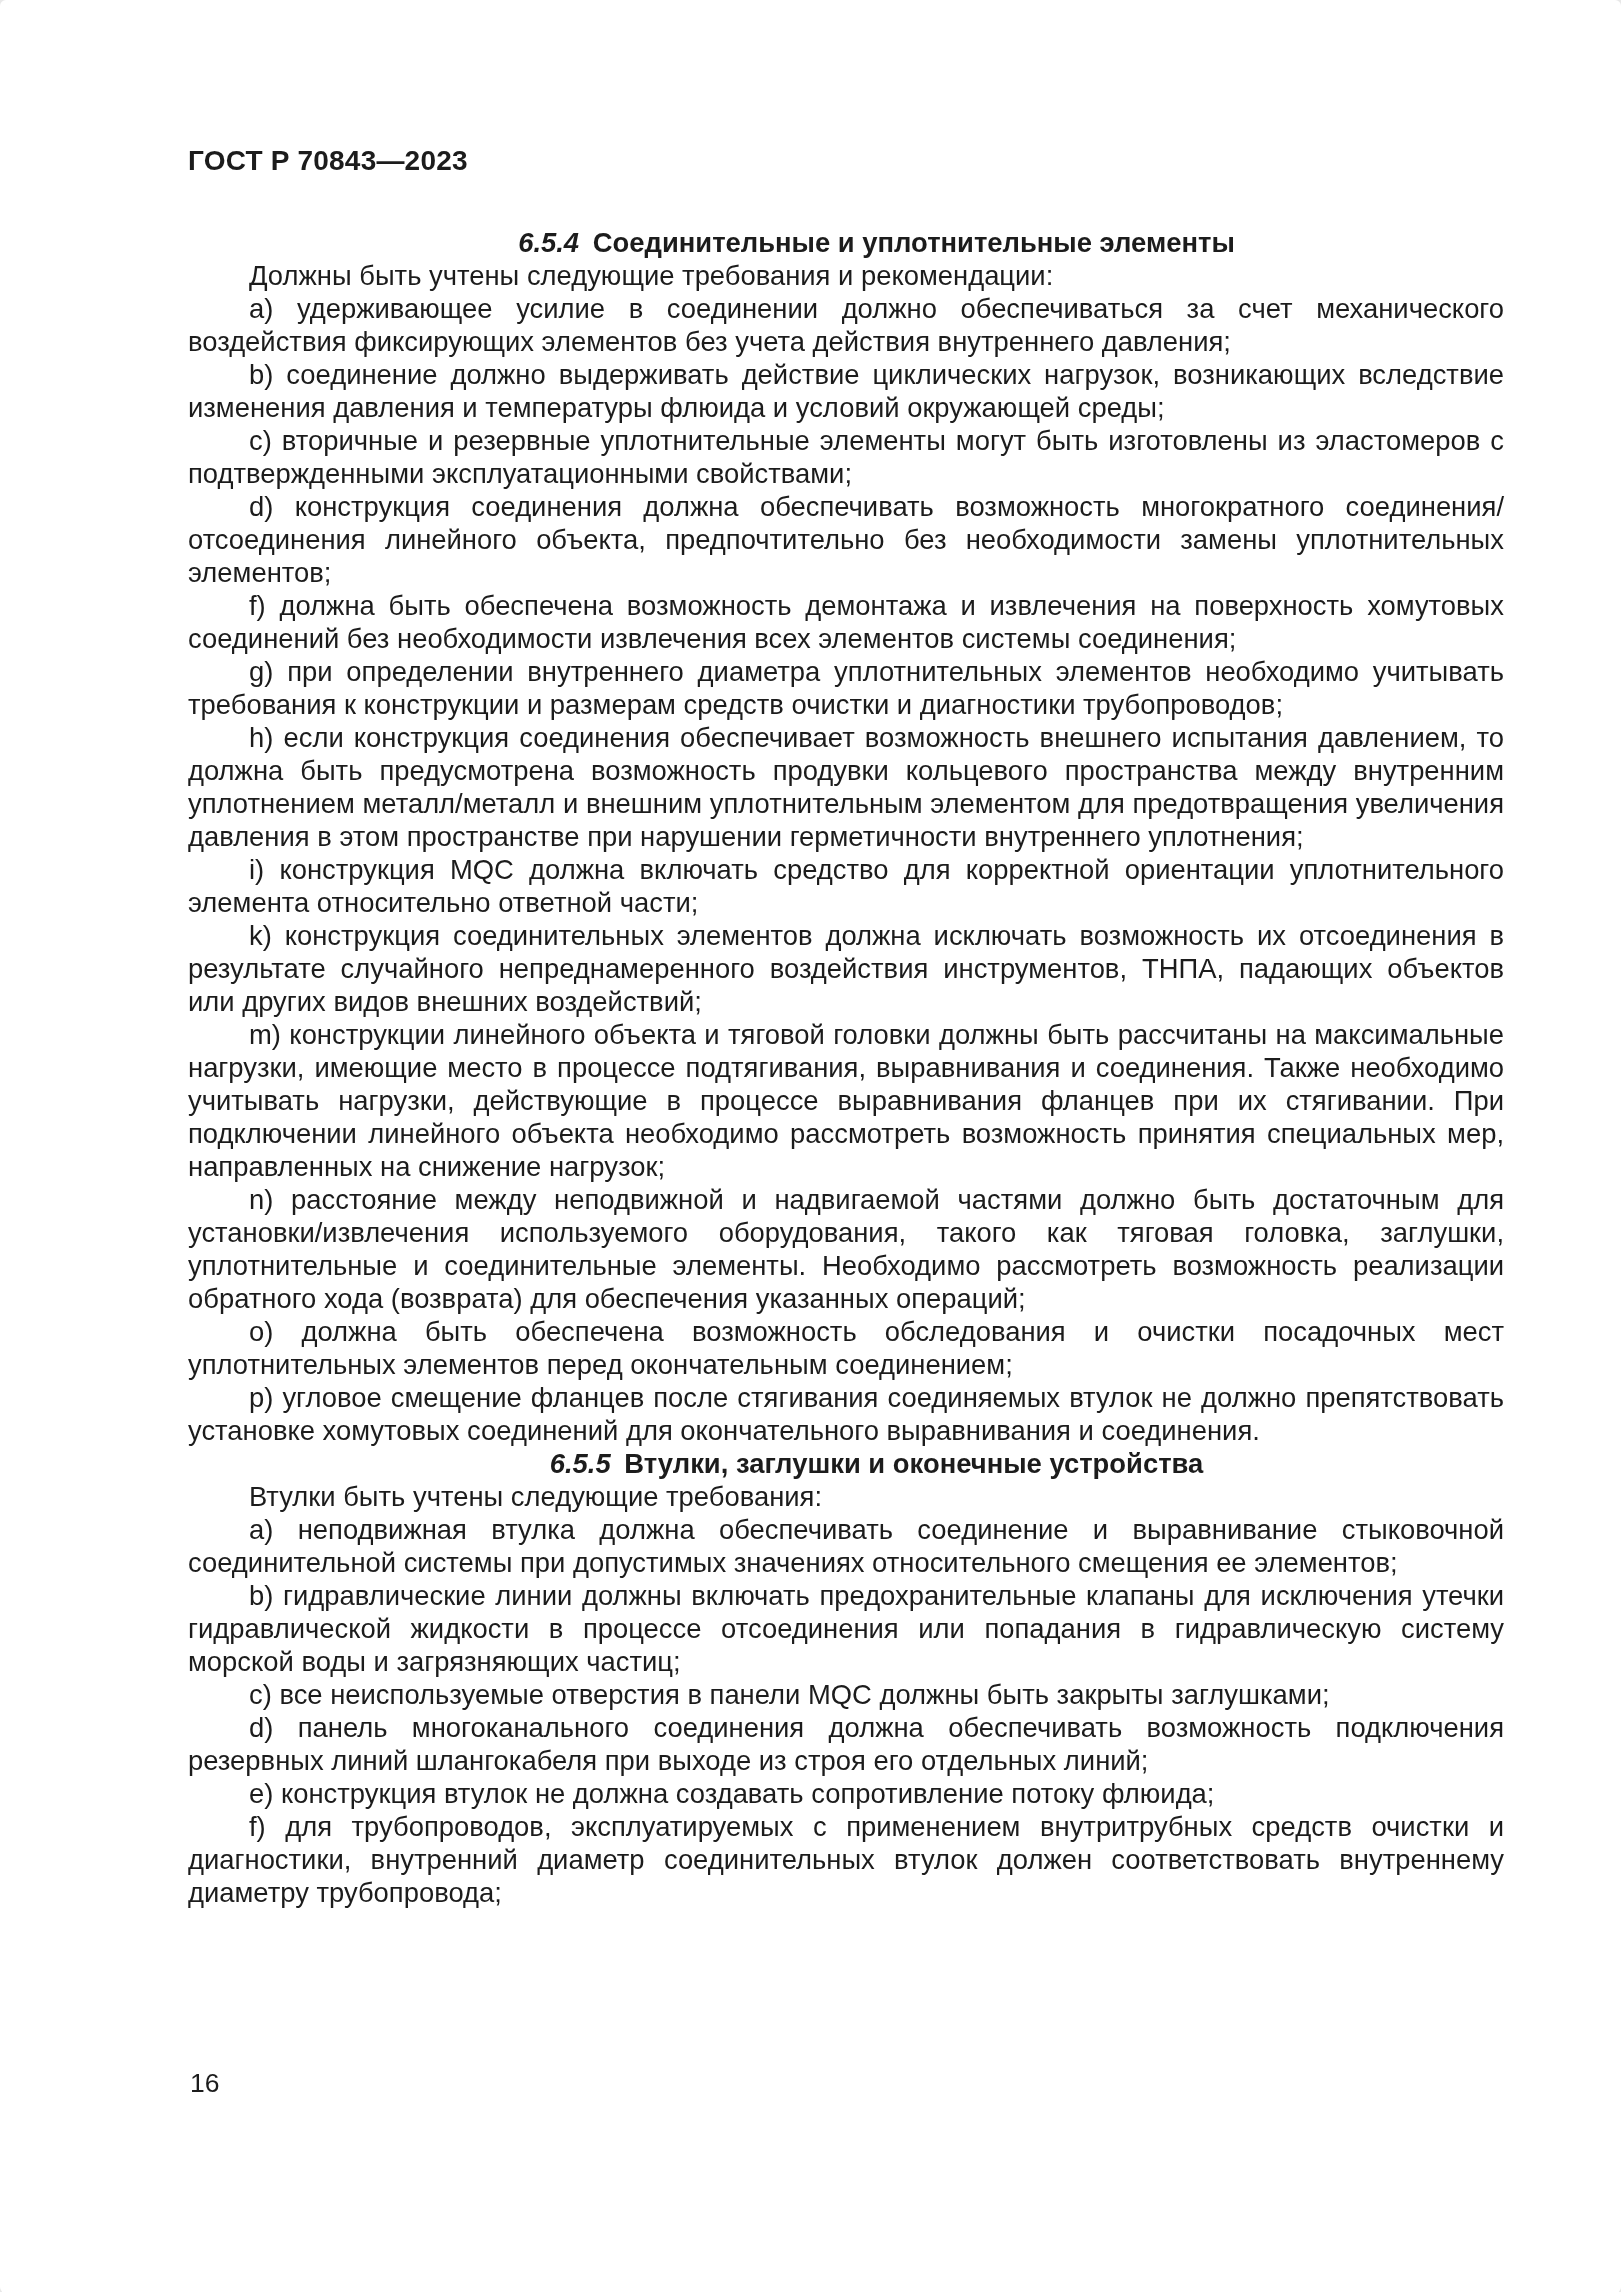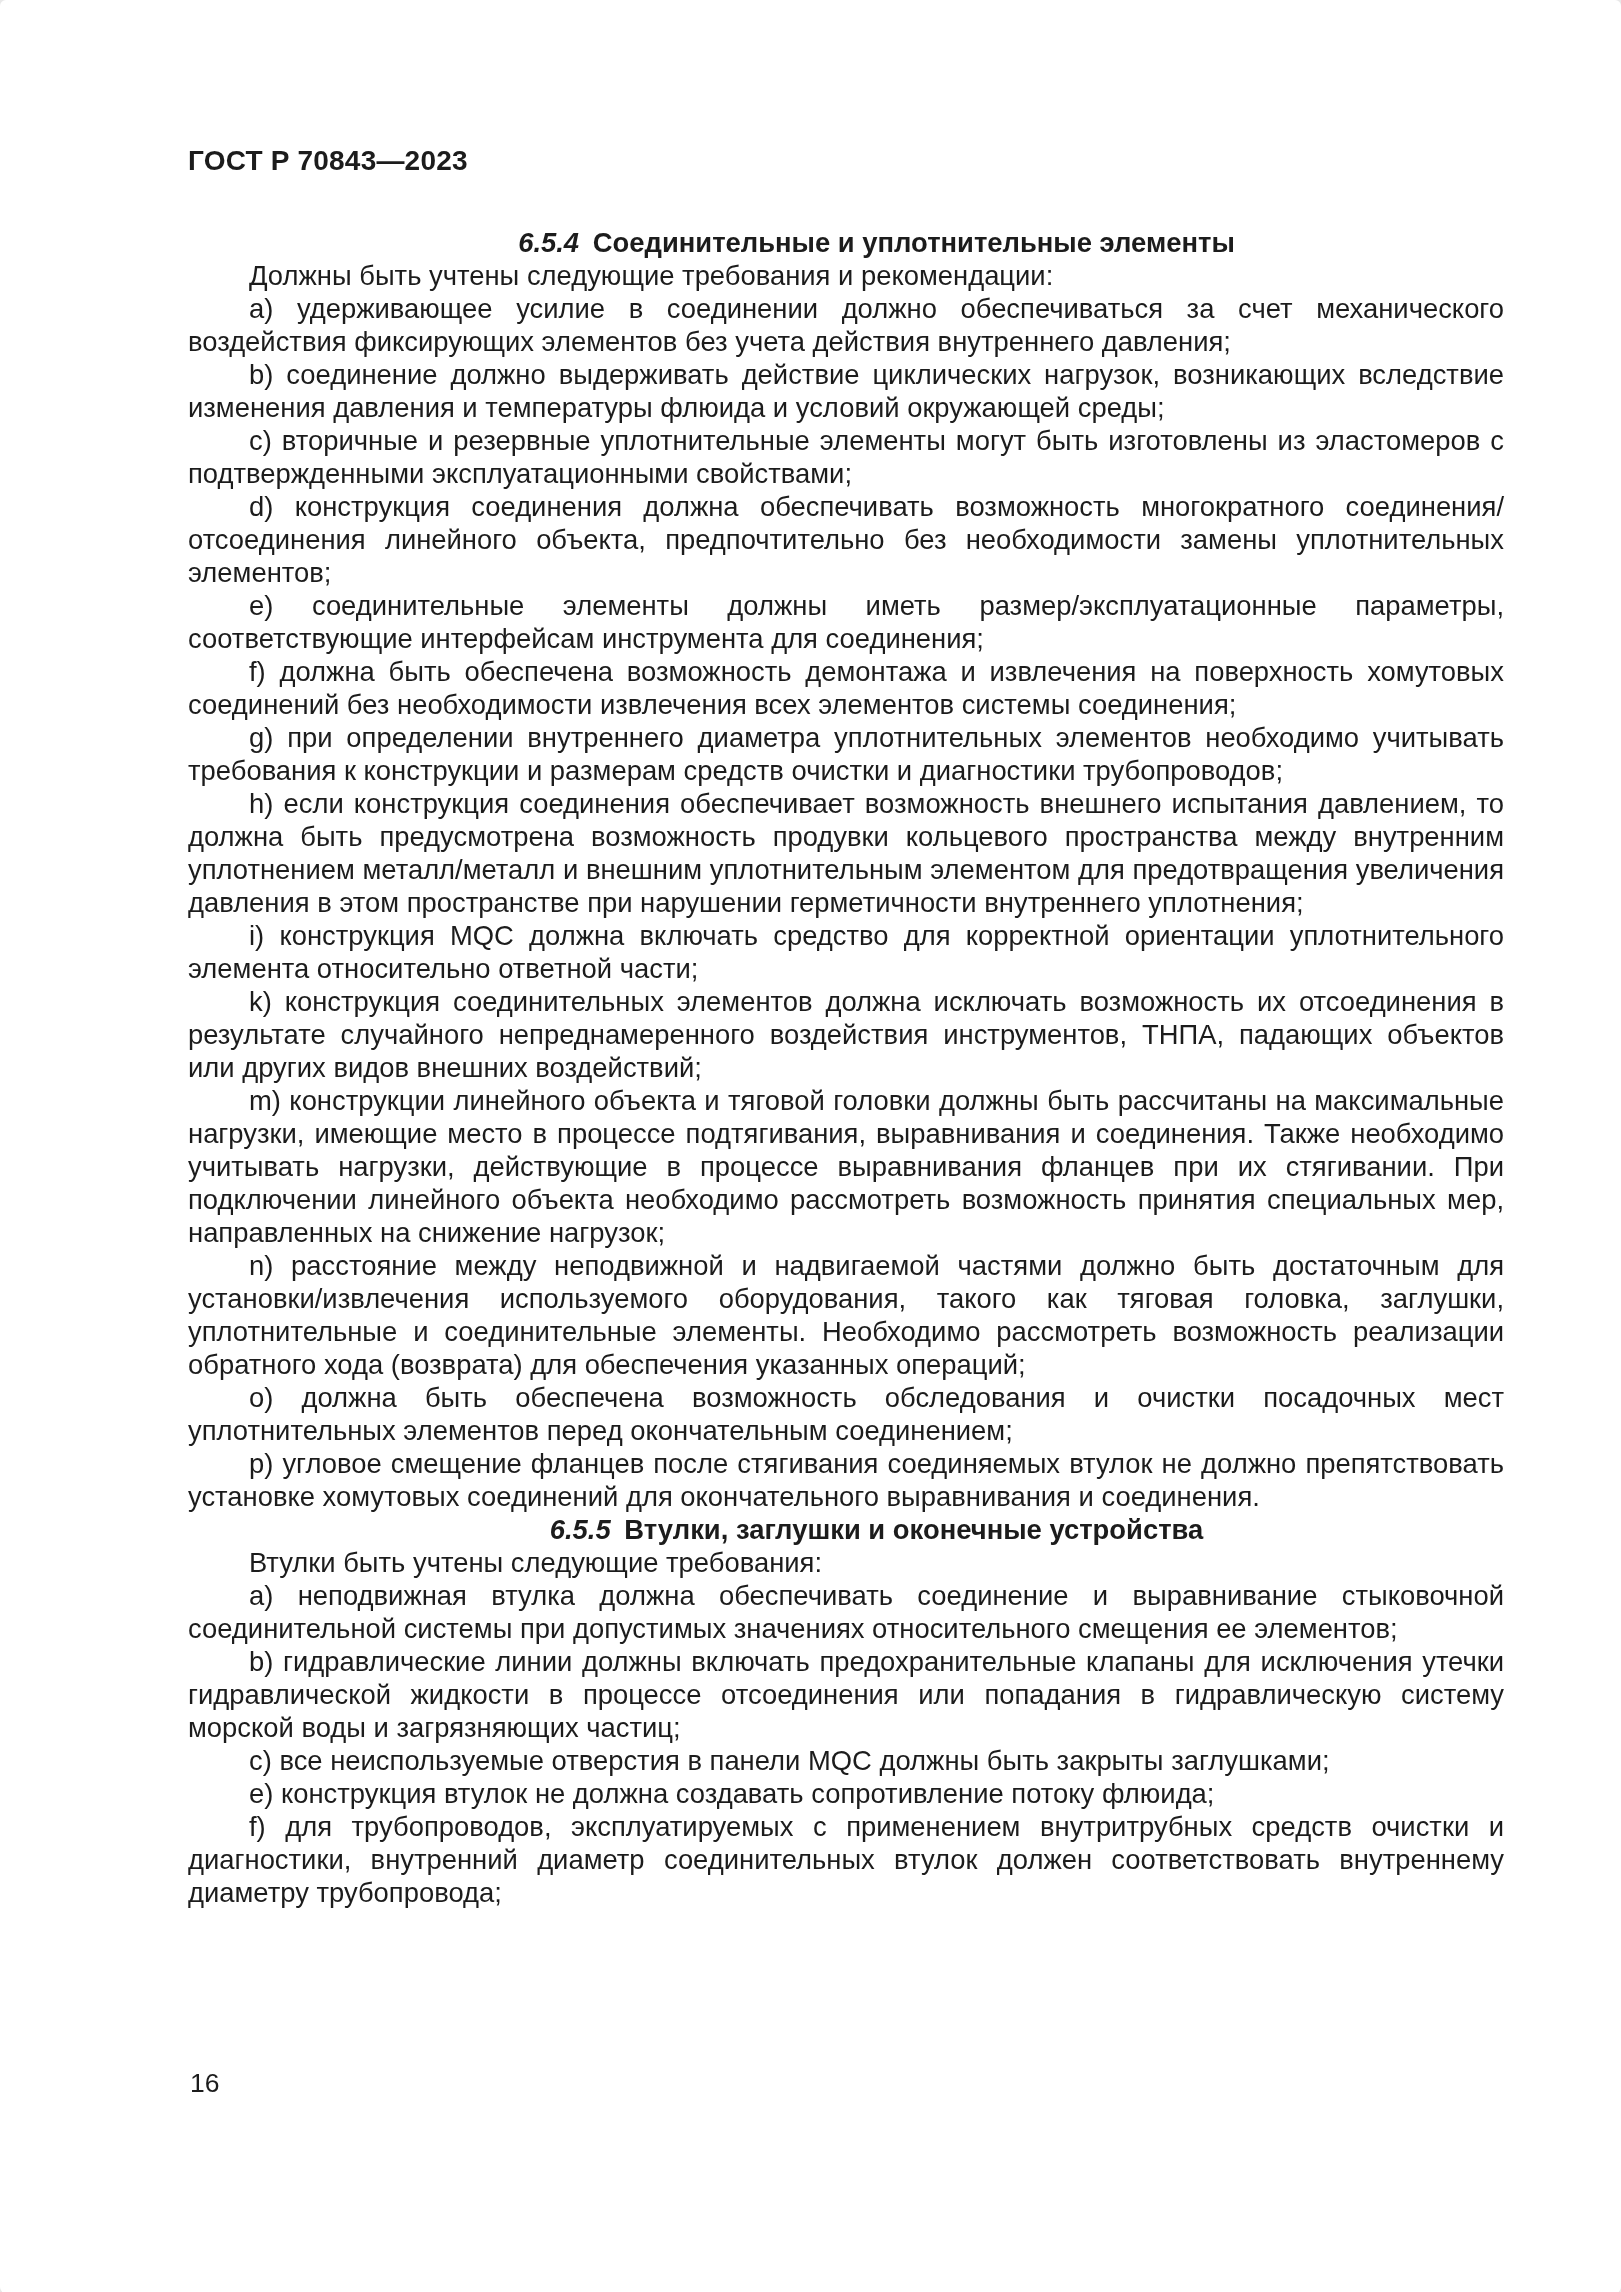--- a/index.html
+++ b/index.html
@@ -63,34 +63,34 @@
   <div class="running-header">ГОСТ Р 70843—2023</div>
 
   <main class="content">
 
   <p class="heading"><span class="heading-num">6.5.4</span><span>Соединительные и уплотнительные элементы</span></p>
       <p>Должны быть учтены следующие требования и рекомендации:</p>
       <p>a) удерживающее усилие в соединении должно обеспечиваться за счет механического воздействия фиксирующих элементов без учета действия внутреннего давления;</p>
       <p>b) соединение должно выдерживать действие циклических нагрузок, возникающих вследствие изменения давления и температуры флюида и условий окружающей среды;</p>
       <p>c) вторичные и резервные уплотнительные элементы могут быть изготовлены из эластомеров с подтвержденными эксплуатационными свойствами;</p>
       <p>d) конструкция соединения должна обеспечивать возможность многократного соединения/отсоединения линейного объекта, предпочтительно без необходимости замены уплотнительных элементов;</p>
-      <p>e) соединительные элементы должны иметь размер/эксплуатационные параметры, соответствующие интерфейсам инструмента для соединения;</p>
       <p>f) должна быть обеспечена возможность демонтажа и извлечения на поверхность хомутовых соединений без необходимости извлечения всех элементов системы соединения;</p>
       <p>g) при определении внутреннего диаметра уплотнительных элементов необходимо учитывать требования к конструкции и размерам средств очистки и диагностики трубопроводов;</p>
       <p>h) если конструкция соединения обеспечивает возможность внешнего испытания давлением, то должна быть предусмотрена возможность продувки кольцевого пространства между внутренним уплотнением металл/металл и внешним уплотнительным элементом для предотвращения увеличения давления в этом пространстве при нарушении герметичности внутреннего уплотнения;</p>
       <p>i) конструкция MQC должна включать средство для корректной ориентации уплотнительного элемента относительно ответной части;</p>
       <p>k) конструкция соединительных элементов должна исключать возможность их отсоединения в результате случайного непреднамеренного воздействия инструментов, ТНПА, падающих объектов или других видов внешних воздействий;</p>
       <p>m) конструкции линейного объекта и тяговой головки должны быть рассчитаны на максимальные нагрузки, имеющие место в процессе подтягивания, выравнивания и соединения. Также необходимо учитывать нагрузки, действующие в процессе выравнивания фланцев при их стягивании. При подключении линейного объекта необходимо рассмотреть возможность принятия специальных мер, направленных на снижение нагрузок;</p>
       <p>n) расстояние между неподвижной и надвигаемой частями должно быть достаточным для установки/извлечения используемого оборудования, такого как тяговая головка, заглушки, уплотнительные и соединительные элементы. Необходимо рассмотреть возможность реализации обратного хода (возврата) для обеспечения указанных операций;</p>
       <p>o) должна быть обеспечена возможность обследования и очистки посадочных мест уплотнительных элементов перед окончательным соединением;</p>
       <p>p) угловое смещение фланцев после стягивания соединяемых втулок не должно препятствовать установке хомутовых соединений для окончательного выравнивания и соединения.</p>
       <p class="heading"><span class="heading-num">6.5.5</span><span>Втулки, заглушки и оконечные устройства</span></p>
       <p>Втулки быть учтены следующие требования:</p>
       <p>a) неподвижная втулка должна обеспечивать соединение и выравнивание стыковочной соединительной системы при допустимых значениях относительного смещения ее элементов;</p>
       <p>b) гидравлические линии должны включать предохранительные клапаны для исключения утечки гидравлической жидкости в процессе отсоединения или попадания в гидравлическую систему морской воды и загрязняющих частиц;</p>
       <p>c) все неиспользуемые отверстия в панели MQC должны быть закрыты заглушками;</p>
+      <p>d) панель многоканального соединения должна обеспечивать возможность подключения резервных линий шлангокабеля при выходе из строя его отдельных линий;</p>
       <p>e) конструкция втулок не должна создавать сопротивление потоку флюида;</p>
       <p>f) для трубопроводов, эксплуатируемых с применением внутритрубных средств очистки и диагностики, внутренний диаметр соединительных втулок должен соответствовать внутреннему диаметру трубопровода;</p>
     </main>
 
   <div class="page-number">16</div>
 </div>
 
 
 </body></html>

